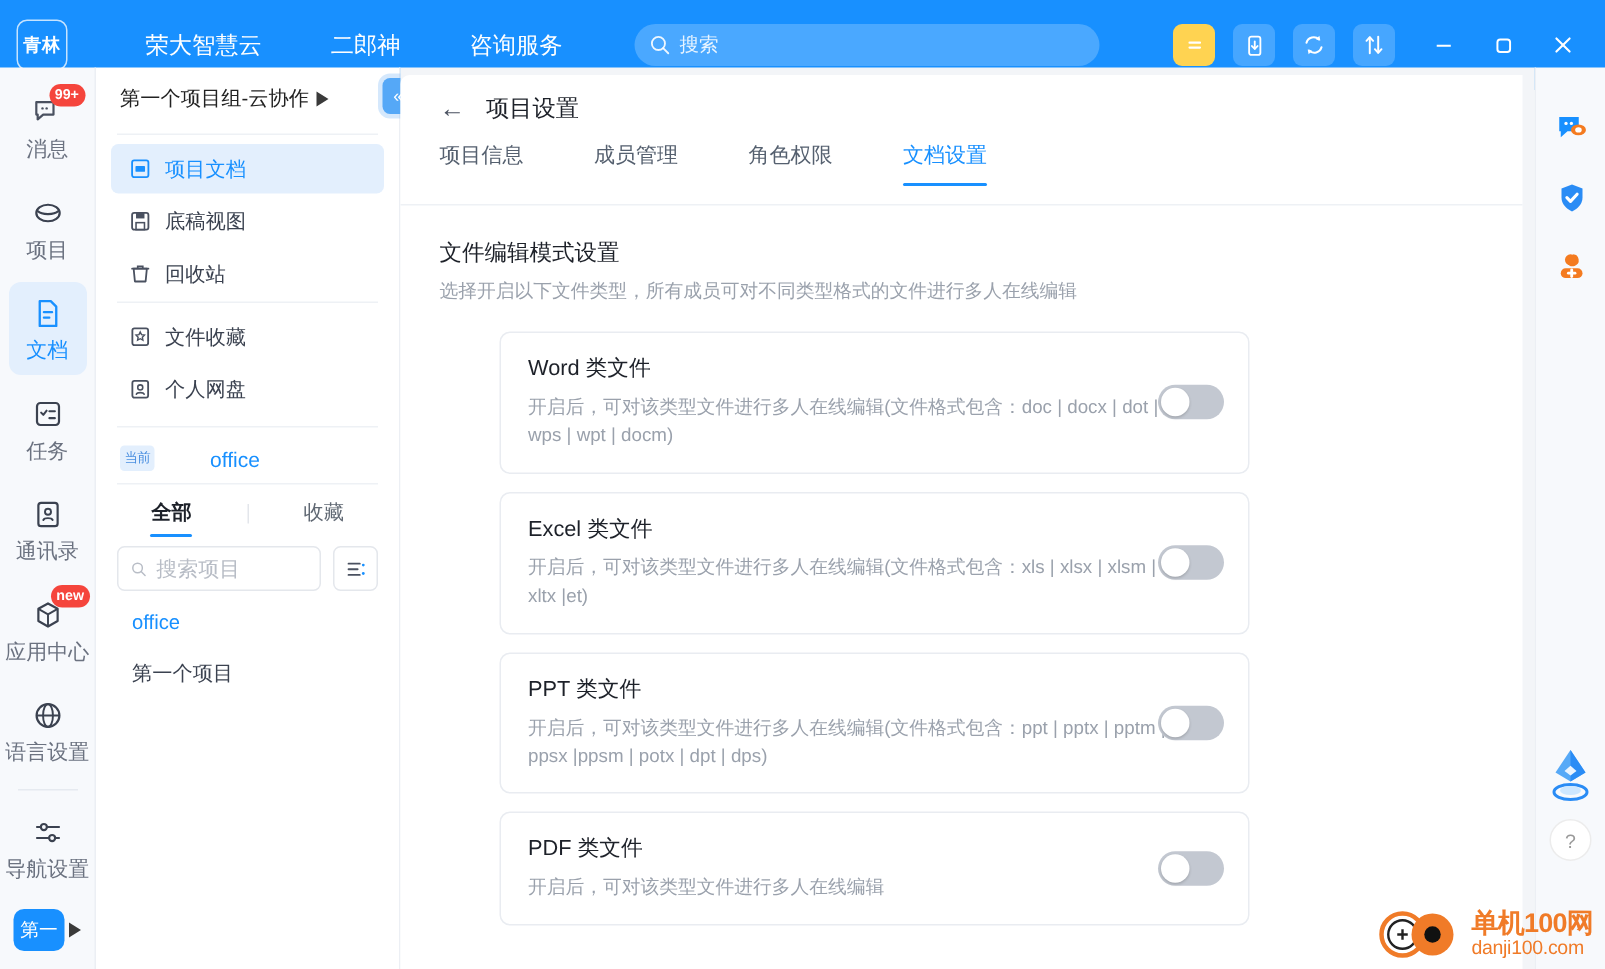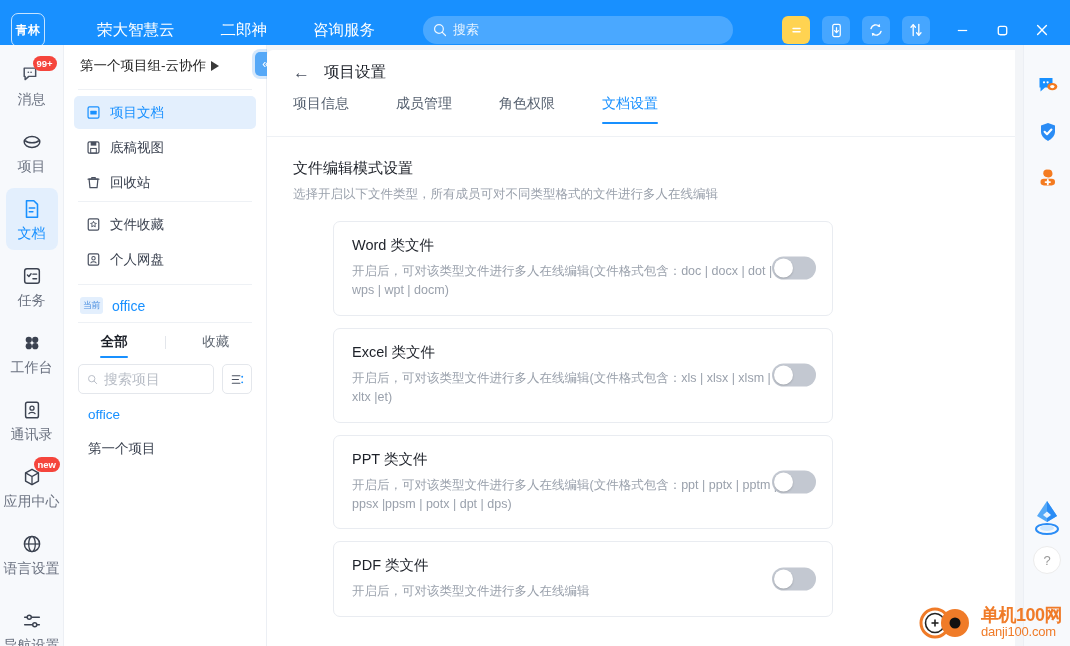--- a/index.html
+++ b/index.html
@@ -89,21 +89,21 @@
     display: flex; align-items: center; justify-content: center;
     font-size: 12px; cursor: pointer; box-shadow: 0 0 0 3px rgba(136,190,247,.35);
   }
   .panel-div { height: 1px; background: #eef1f5; margin: 2px 14px 6px; }
   .nav-item {
     height: 33px; margin: 2px 10px; padding: 0 10px; border-radius: 5px;
     display: flex; align-items: center; cursor: pointer; font-size: 13.5px; color: #3b4250;
   }
   .nav-item.active { background: #e3effd; color: #1890ff; }
   .nav-item .ni-ico { width: 18px; display: flex; align-items: center; justify-content: center; margin-right: 8px; }
-  .cur-row { display: flex; align-items: center; padding: 6px 16px 8px; }
+  .cur-row { display: flex; align-items: center; padding: 6px 16px 8px; gap: 28px; }
   .cur-badge {
     background: #e3effd; color: #4a8fe0; font-size: 9px; padding: 2px 3px;
     border-radius: 3px; margin-right: 9px; letter-spacing: -.5px;
   }
   .cur-name { color: #1890ff; font-size: 14px; }
   .tabs-mini { display: flex; align-items: center; padding: 4px 0 0 0; position: relative; }
   .tab-mini {
     flex: 1; text-align: center; font-size: 13.5px; color: #606873; cursor: pointer;
     padding: 6px 0 7px; position: relative;
   }
@@ -312,31 +312,20 @@
         <svg width="22" height="22" viewBox="0 0 24 24">
           <rect x="4" y="4" width="16" height="16" rx="2.5" fill="none" stroke="#3b4250" stroke-width="1.6"></rect>
           <polyline points="7,11 8.6,12.6 11,9.6" fill="none" stroke="#3b4250" stroke-width="1.5" stroke-linecap="round" stroke-linejoin="round"></polyline>
           <line x1="13" y1="10" x2="17" y2="10" stroke="#3b4250" stroke-width="1.5" stroke-linecap="round"></line>
           <line x1="13" y1="15" x2="17" y2="15" stroke="#3b4250" stroke-width="1.5" stroke-linecap="round"></line>
         </svg>
       </div>
       <div class="rail-label">任务</div>
     </div>
 
-    <div class="rail-item">
-      <div class="rail-ico">
-        <svg width="22" height="22" viewBox="0 0 24 24">
-          <circle cx="8.5" cy="8.5" r="3.4" fill="#3b4250"></circle>
-            <circle cx="15.5" cy="8.5" r="3.4" fill="#3b4250"></circle>
-          <circle cx="8.5" cy="15.5" r="3.4" fill="#3b4250"></circle>
-            <circle cx="15.5" cy="15.5" r="3.4" fill="#3b4250"></circle>
-        </svg>
-      </div>
-      <div class="rail-label">工作台</div>
-    </div>
 
     <div class="rail-item">
       <div class="rail-ico">
         <svg width="22" height="22" viewBox="0 0 24 24">
           <rect x="5" y="3.5" width="14" height="17" rx="2" fill="none" stroke="#3b4250" stroke-width="1.6"></rect>
           <circle cx="12" cy="10" r="2.2" fill="none" stroke="#3b4250" stroke-width="1.4"></circle>
           <path d="M8.6 16c.8-1.8 5.9-1.8 6.8 0" fill="none" stroke="#3b4250" stroke-width="1.4" stroke-linecap="round"></path>
         </svg>
       </div>
       <div class="rail-label">通讯录</div>

